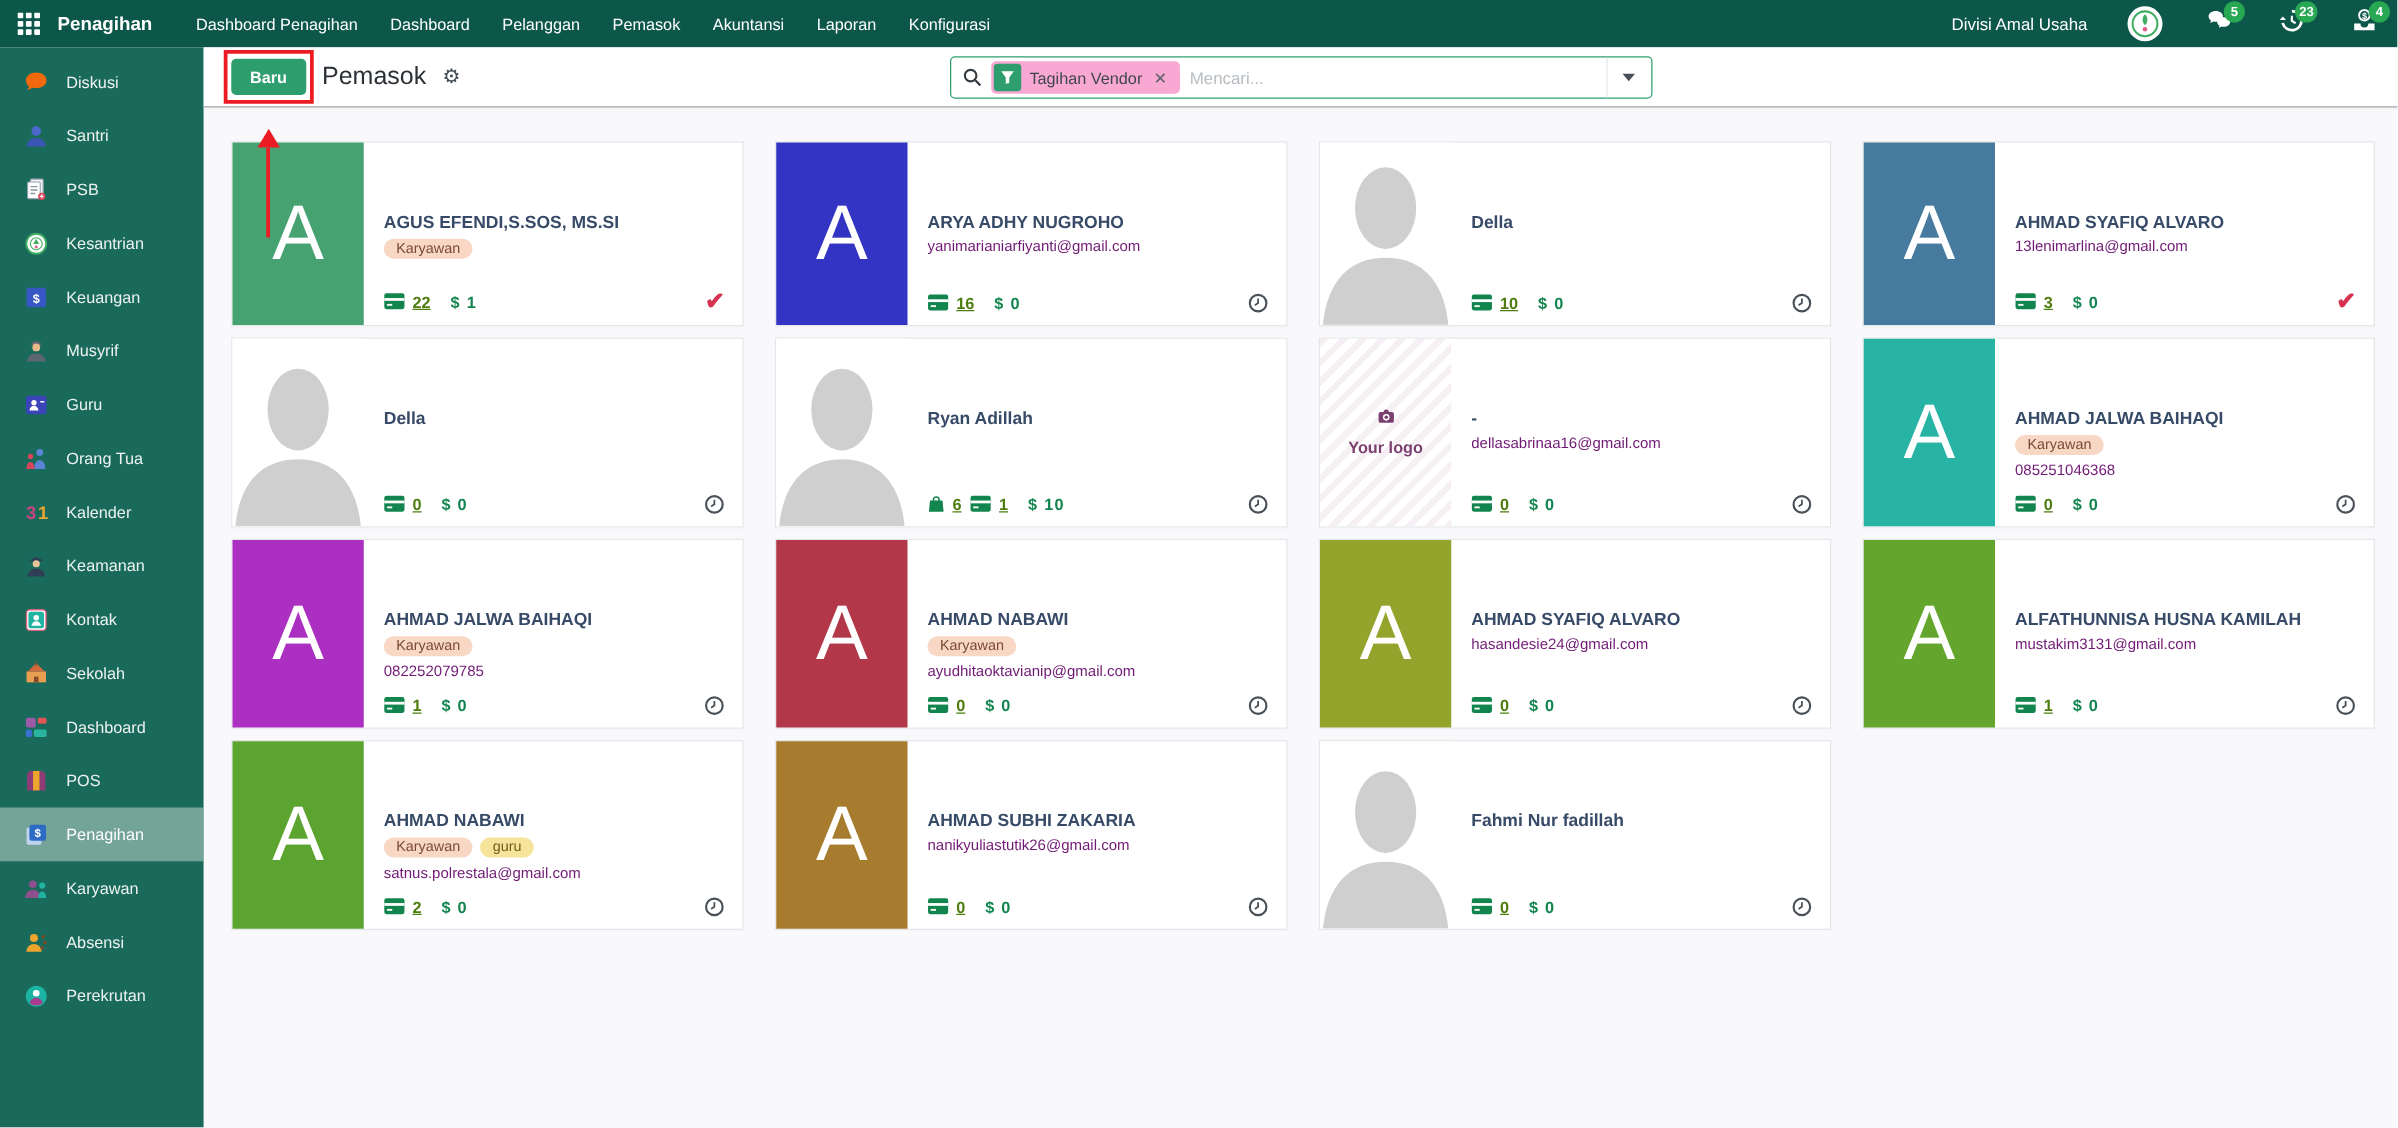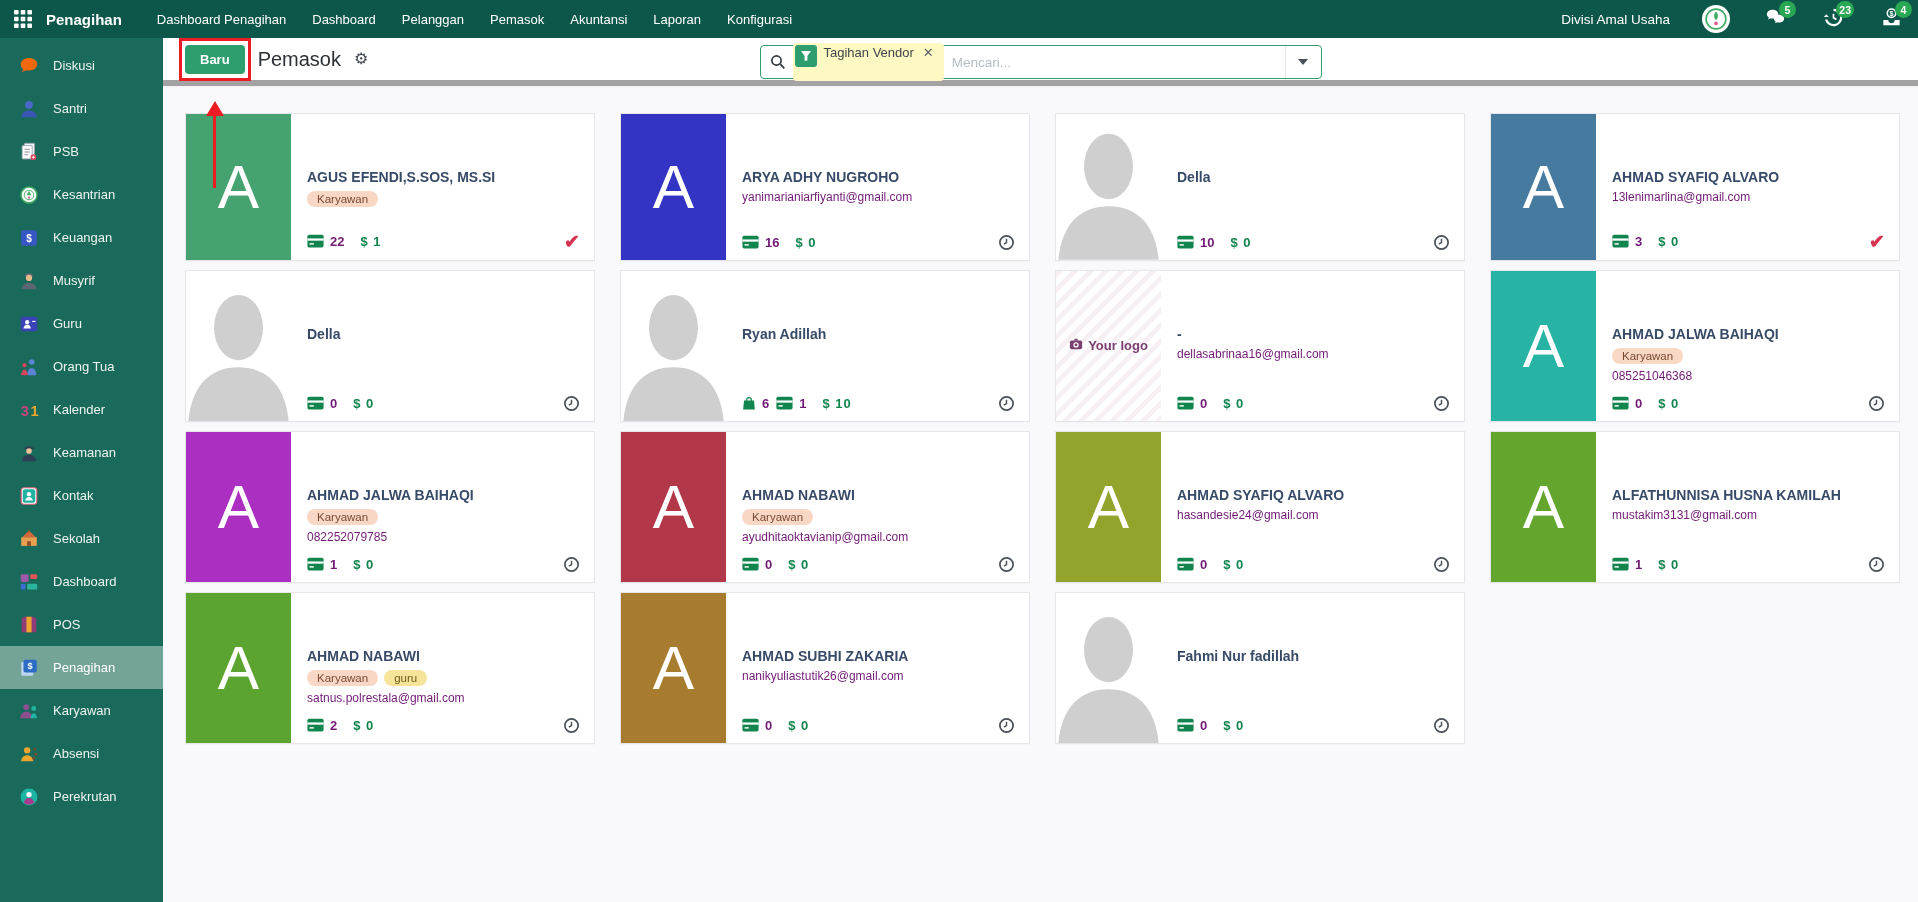--- a/index.html
+++ b/index.html
@@ -28,42 +28,42 @@
   .sb-item { display:flex; align-items:center; gap:12px; height:43px; padding-left:17px;
     cursor:pointer; }
   .sb-item.active { background:#74a397; }
   .sb-icon { width:24px; height:24px; flex:none; display:flex; align-items:center; justify-content:center; }
   .sb-label { color:#eef3f1; font-size:13px; white-space:nowrap; }
   .sb-item.active .sb-label { color:#fff; }
 
   .main { flex:1; display:flex; flex-direction:column; background:#f9f9fb; }
 
   
-  .cpanel { height:48px; background:#fff; border-bottom:6px solid #a3a3a3;
+  .cpanel { height:48px; background:#fff; border-bottom:1px solid #a3a3a3;
     box-shadow:0 1px 2px rgba(0,0,0,.04); display:flex; align-items:center;
     padding:0 18px 0 22px; position:relative; z-index:5; }
   .cp-left { display:flex; align-items:center; gap:13px; }
   .baru-wrap { position:relative; }
   .btn-new { background:#2f9e6e; color:#fff; font-weight:bold; font-size:13px;
     border:none; border-radius:4px; padding:7px 15px; cursor:pointer; }
   .annot-box { position:absolute; top:-7px; left:-6px; right:-6px; bottom:-7px;
     border:3px solid #ec1c24; pointer-events:none; }
   .annot-arrow { position:absolute; left:50%; transform:translateX(-50%); top:56px;
     pointer-events:none; display:flex; flex-direction:column; align-items:center; }
   .annot-arrow .head { width:0; height:0; border-left:9px solid transparent;
     border-right:9px solid transparent; border-bottom:15px solid #ec1c24; }
   .annot-arrow .shaft { width:3px; height:72px; background:#ec1c24; }
   .page-title { font-size:20px; color:#2b3036; }
   .gear { font-size:16px; color:#454c54; cursor:pointer; line-height:1; }
 
   .cp-center { position:absolute; left:50%; transform:translateX(-50%); top:7px; }
   .searchbox { width:562px; height:34px; background:#fff; border:1px solid #2f9e6e;
     border-radius:4px; display:flex; align-items:center; padding-left:9px; }
-  .filter-tag { background:#fef9c3; border-radius:4px; height:38px; display:flex;
-    align-items:flex-start; gap:7px; padding:2px 8px 2px 2px; margin-left:7px; cursor:pointer; }
+  .filter-tag { background:#f9a8d4; border-radius:4px; height:26px; display:flex;
+    align-items:center; gap:7px; padding:2px 8px 2px 2px; margin-left:7px; cursor:pointer; }
   .funnel-tile { width:22px; height:22px; background:#2f9e6e; border-radius:3px;
     display:flex; align-items:center; justify-content:center; }
   .filter-label { font-size:13px; color:#3f454c; white-space:nowrap; }
   .tag-close { font-size:13px; color:#5c646c; cursor:pointer; padding:0 2px; }
   .search-input { flex:1; border:none; outline:none; font-size:13.5px; padding:0 8px;
     color:#333; min-width:40px; }
   .search-input::placeholder { color:#b6bcc2; }
   .caret-btn { width:36px; height:32px; border-left:1px solid #e3e6e9; display:flex;
     align-items:center; justify-content:center; cursor:pointer; }
   .caret { width:0; height:0; border-left:5px solid transparent; border-right:5px solid transparent;
@@ -88,32 +88,32 @@
     grid-template-columns:repeat(4, 1fr); gap:9px 25px; align-items:stretch;
     overflow:auto; align-content:start; }
   .card { background:#fff; border:1px solid #e4e6e9; display:flex; min-height:137px;
     cursor:pointer; box-shadow:0 1px 1px rgba(0,0,0,.02); }
   .avatar { width:105px; flex:none; display:flex; align-items:center; justify-content:center;
     overflow:hidden; position:relative; }
   .avatar.letter { color:#fff; font-size:62px; }
   .avatar.silhouette { background:#fff; }
   .avatar.silhouette svg { width:100%; height:100%; }
   .avatar.logo { background:repeating-linear-gradient(135deg,#f6f0f5 0 5px,#ffffff 5px 11px);
-    flex-direction:row; gap:5px; }
+    flex-direction:column; gap:5px; }
   .logo-label { color:#7b4070; font-size:13px; font-weight:bold; white-space:nowrap; }
   .card-body { flex:1; display:flex; flex-direction:column; padding:11px 14px 9px 16px; min-width:0; }
   .card-name { font-size:14px; font-weight:bold; color:#374a67; margin-bottom:5px;
     white-space:nowrap; overflow:hidden; text-overflow:ellipsis;margin-top:44px; }
   .tag-row { display:flex; gap:6px; margin:1px 0 5px; flex-wrap:wrap; }
   .tag { font-size:11.5px; padding:2px 10px; border-radius:10px; white-space:nowrap; }
   .card-line { font-size:12px; color:#701a75; margin-bottom:4px; white-space:nowrap;
     overflow:hidden; text-overflow:ellipsis; }
   .stats { margin-top:auto; display:flex; align-items:center; gap:7px; padding-top:8px; }
   .stat { display:flex; align-items:center; gap:6px; }
-  .stat-num { font-size:13px; font-weight:bold; color:#701a75; }
+  .stat-num { font-size:13px; font-weight:bold; color:#4d7c0f;text-decoration:underline; }
   .stat-amt { font-size:13px; font-weight:bold; color:#12854e; margin-left:9px; letter-spacing:1px; }
   .status { margin-left:auto; display:flex; align-items:center; cursor:pointer; }
   .check-glyph { color:#d63350; font-size:19px; font-weight:bold; line-height:1; }
 </style>
 </head>
 <body>
 
 <div class="navbar">
   <div class="nav-left">
     <div class="apps-btn">

